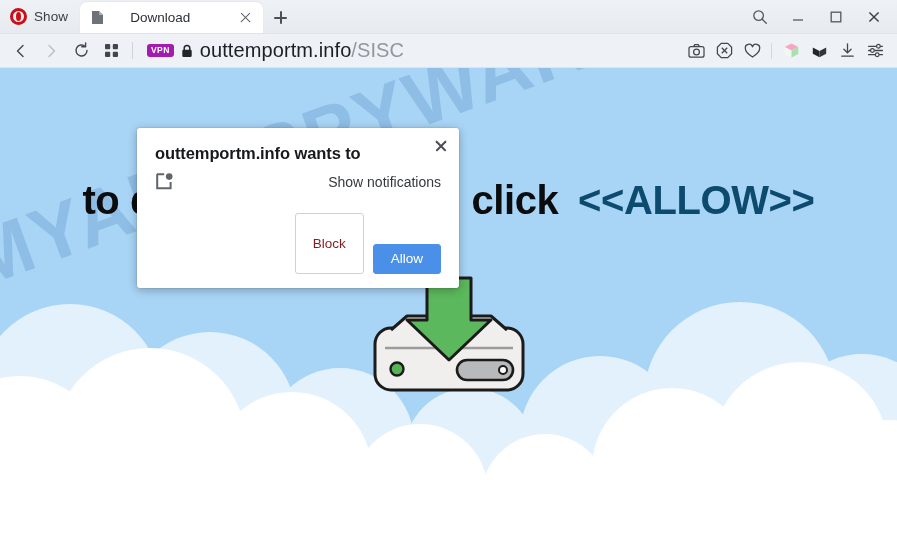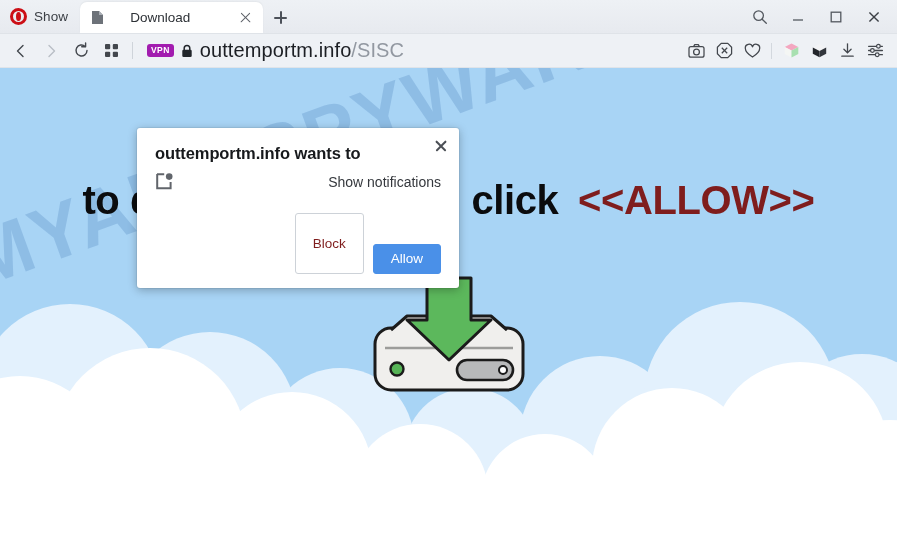--- a/index.html
+++ b/index.html
@@ -135,21 +135,21 @@
   
   .clouds{position:absolute;left:0;right:0;bottom:0;height:290px;}
   .clouds svg{display:block;width:100%;height:100%;}
 
   
   .headline{
     position:absolute;left:0;right:0;top:110px;text-align:center;
     font-size:40px;font-weight:bold;color:#0b0c0e;
     letter-spacing:-.4px;white-space:nowrap;
   }
-  .headline .allow{color:#7f1d1d;margin-left:9px;}
+  .headline .allow{color:#0c4a6e;margin-left:9px;}
 
   
   .drive{
     position:absolute;left:50%;top:208px;transform:translateX(-50%);
   }
   .drive svg{display:block;}
 
   
   .perm-dialog{
     position:absolute;left:137px;top:60px;width:322px;

